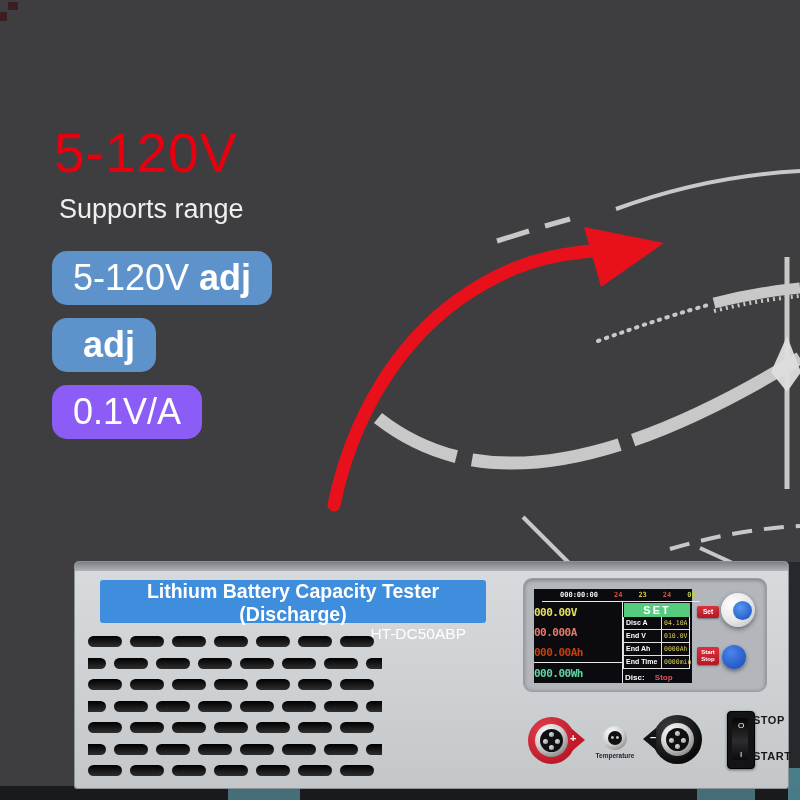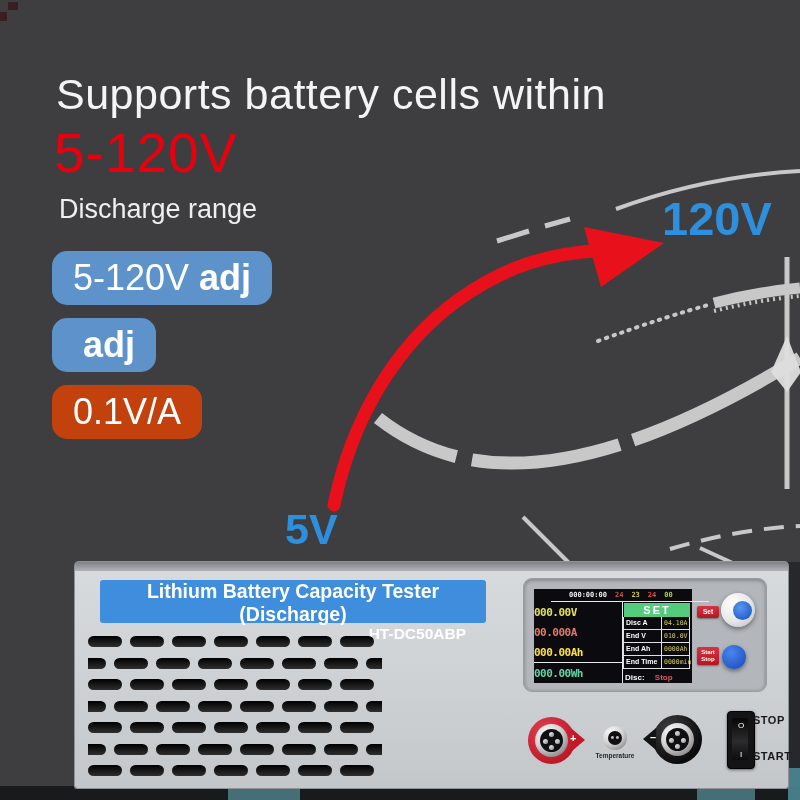--- a/index.html
+++ b/index.html
@@ -23,32 +23,32 @@
   .decor-mark{background:#3a1e22;}
 
   
   #device{left:75px;top:562px;width:713px;height:226px;border-radius:4px 4px 2px 2px;
           background:linear-gradient(180deg,#d8dbdd 0%,#cdd1d4 55%,#c3c7ca 100%);
           box-shadow:0 0 0 1px #8e9296;}
   #device-topface{left:0;top:0;width:713px;height:9px;border-radius:4px 4px 0 0;
           background:linear-gradient(180deg,#7d8185,#b0b4b8);}
   #brand-label{left:25px;top:18px;width:386px;height:43px;border-radius:3px;color:#fff;}
   #brand-line1{display:block;text-align:center;padding-top:0;font-size:19.5px;font-weight:700;}
-  #brand-line2{display:block;text-align:right;padding-right:20px;font-size:15.5px;font-weight:700;margin-top:-1px;}
+  #brand-line2{display:block;text-align:right;padding-right:20px;font-size:15.5px;font-weight:400;margin-top:-1px;}
 
   #vent-grille{left:13px;top:74px;width:294px;height:150px;overflow:hidden;}
   .slot{position:absolute;width:34px;height:11px;border-radius:6px;
         background:linear-gradient(180deg,#000 0%,#1c1c1c 60%,#2f2f2f 100%);}
 
   
   #lcd-panel{left:448px;top:16px;width:242px;height:112px;border-radius:9px;
              background:#b3b7bc;border:1px solid #9a9ea3;box-shadow:inset 0 1px 4px rgba(0,0,0,.35);}
   #lcd-screen{left:10px;top:10px;width:158px;height:94px;background:#0b0b0f;
               font-family:"DejaVu Sans Mono",monospace;color:#eee;}
-  #lcd-status{left:17px;top:0;width:158px;height:13px;display:flex;gap:8px;align-items:center;
+  #lcd-status{left:8px;top:0;width:158px;height:13px;display:flex;gap:16px;align-items:center;
               padding-left:18px;border-bottom:1px solid #e9e9e9;box-sizing:border-box;
               font-size:7px;font-weight:700;}
   #lcd-readings{left:0;top:13px;width:89px;height:81px;border-right:1px solid #e9e9e9;box-sizing:border-box;}
   .reading{height:20px;display:flex;align-items:center;
            font-size:11px;font-weight:700;letter-spacing:-.5px;}
   #reading-3{border-top:1px solid #e9e9e9;height:21px;}
   #lcd-setcol{left:89px;top:13px;width:69px;height:81px;}
   #set-header{margin:1px 0 0 1px;width:66px;height:14px;background:#55cb7e;color:#fff;
               font-family:"Liberation Sans",sans-serif;font-size:11px;font-weight:700;
               text-align:center;line-height:14px;letter-spacing:2px;}
@@ -143,37 +143,34 @@
       <path d="M 378 418 C 470 490 600 480 800 358" stroke-width="13" stroke-dasharray="88 16 150 14 420"></path>
       <line x1="523" y1="517" x2="576" y2="570" stroke-width="4"></line>
       <line x1="700" y1="548" x2="750" y2="571" stroke-width="4"></line>
       <path d="M 670 549 Q 738 529 800 526" stroke-width="4" stroke-dasharray="20 12"></path>
     </g>
     <polygon points="787,336 801,372 787,392 771,372" fill="#dedede" opacity="0.95"></polygon>
     <path d="M 334 505 C 352 418 396 345 458 300 C 506 266 548 253 606 250" stroke="#e8101b" stroke-width="13" fill="none" stroke-linecap="round"></path>
     <polygon points="664,243 584,227 601,287" fill="#e8101b"></polygon>
   </svg>
 
-  <div class="abs hero-title">Supports battery cells within</div>
   <div class="abs hero-range" style="color: rgb(232, 0, 15);">5-120V</div>
-  <div class="abs hero-subtitle">Discharge range</div>
+  <div class="abs hero-subtitle">Supports range</div>
 
   <div class="abs pill" id="pill-0" style="background-color: rgb(94, 146, 203);">
     <span>5-120V</span>
     <span class="bold">adj</span>
   </div>
   <div class="abs pill" id="pill-1" style="background-color: rgb(94, 146, 203);">
     <span class="bold">adj</span>
   </div>
-  <div class="abs pill" id="pill-2" style="background-color: #c2410c;">
+  <div class="abs pill" id="pill-2" style="background-color: #8b5cf6;">
     <span>0.1V/A</span>
   </div>
 
-  <div class="abs gauge-max" style="color: rgb(46, 143, 221);">120V</div>
-  <div class="abs gauge-min" style="color: rgb(46, 143, 221);">5V</div>
 
   <div class="abs" id="device">
     <div class="abs" id="device-topface"></div>
 
     <div class="abs" id="brand-label" style="background-color: rgb(63, 142, 221);">
       <span id="brand-line1">Lithium Battery Capacity Tester (Discharge)</span>
       <span id="brand-line2">HT-DC50ABP</span>
     </div>
 
     <div class="abs" id="vent-grille">
@@ -236,21 +233,21 @@
         <div class="abs" id="lcd-status">
           <span>000:00:00</span>
           <span style="color: rgb(212, 82, 58);">24</span>
           <span style="color: rgb(207, 196, 60);">23</span>
           <span style="color: rgb(212, 82, 58);">24</span>
           <span style="color: rgb(183, 204, 72);">00</span>
         </div>
         <div class="abs" id="lcd-readings">
           <div class="reading" id="reading-0" style="color: rgb(230, 224, 94);">000.00V</div>
           <div class="reading" id="reading-1" style="color: rgb(228, 121, 106);">00.000A</div>
-          <div class="reading" id="reading-2" style="color: #fde047;">000.00Ah</div>
+          <div class="reading" id="reading-2" style="color: #c2410c;">000.00Ah</div>
           <div class="reading" id="reading-3" style="color: rgb(95, 214, 164);">000.00Wh</div>
         </div>
         <div class="abs" id="lcd-setcol">
           <div id="set-header" style="background-color: rgb(85, 203, 126);">SET</div>
           <div class="set-row">
             <div class="lbl">Disc A</div>
             <div class="val">04.10A</div>
           </div>
           <div class="set-row">
             <div class="lbl">End V</div>

